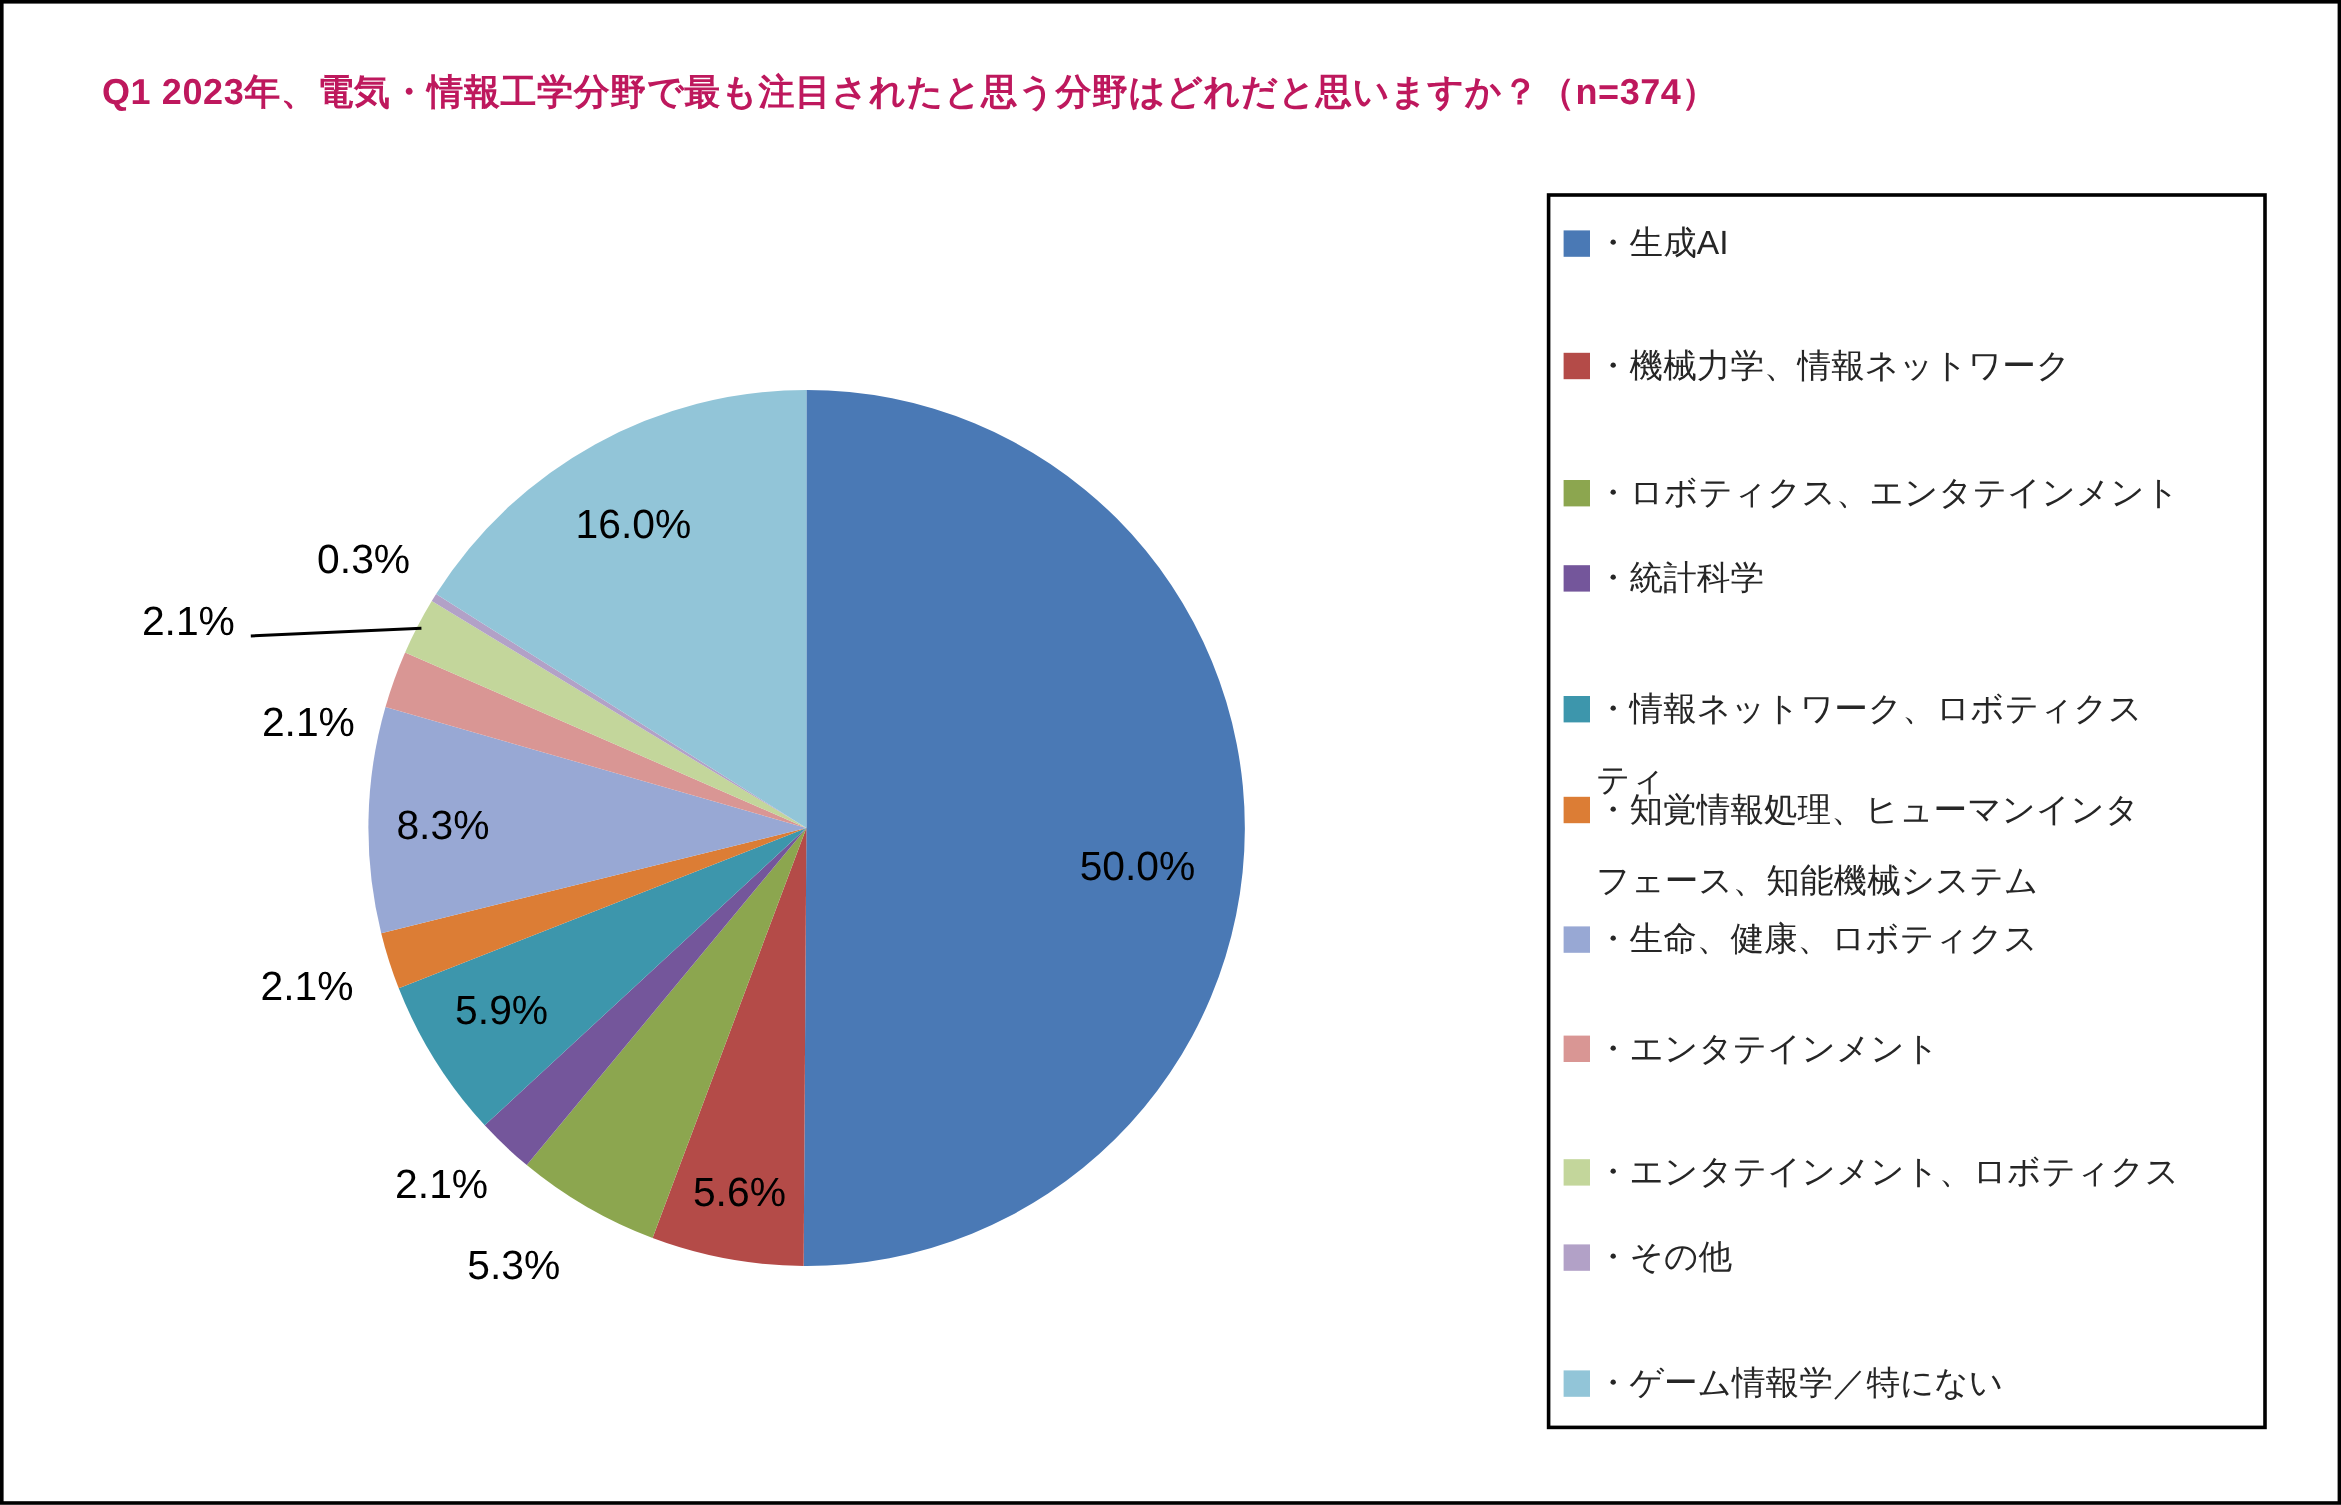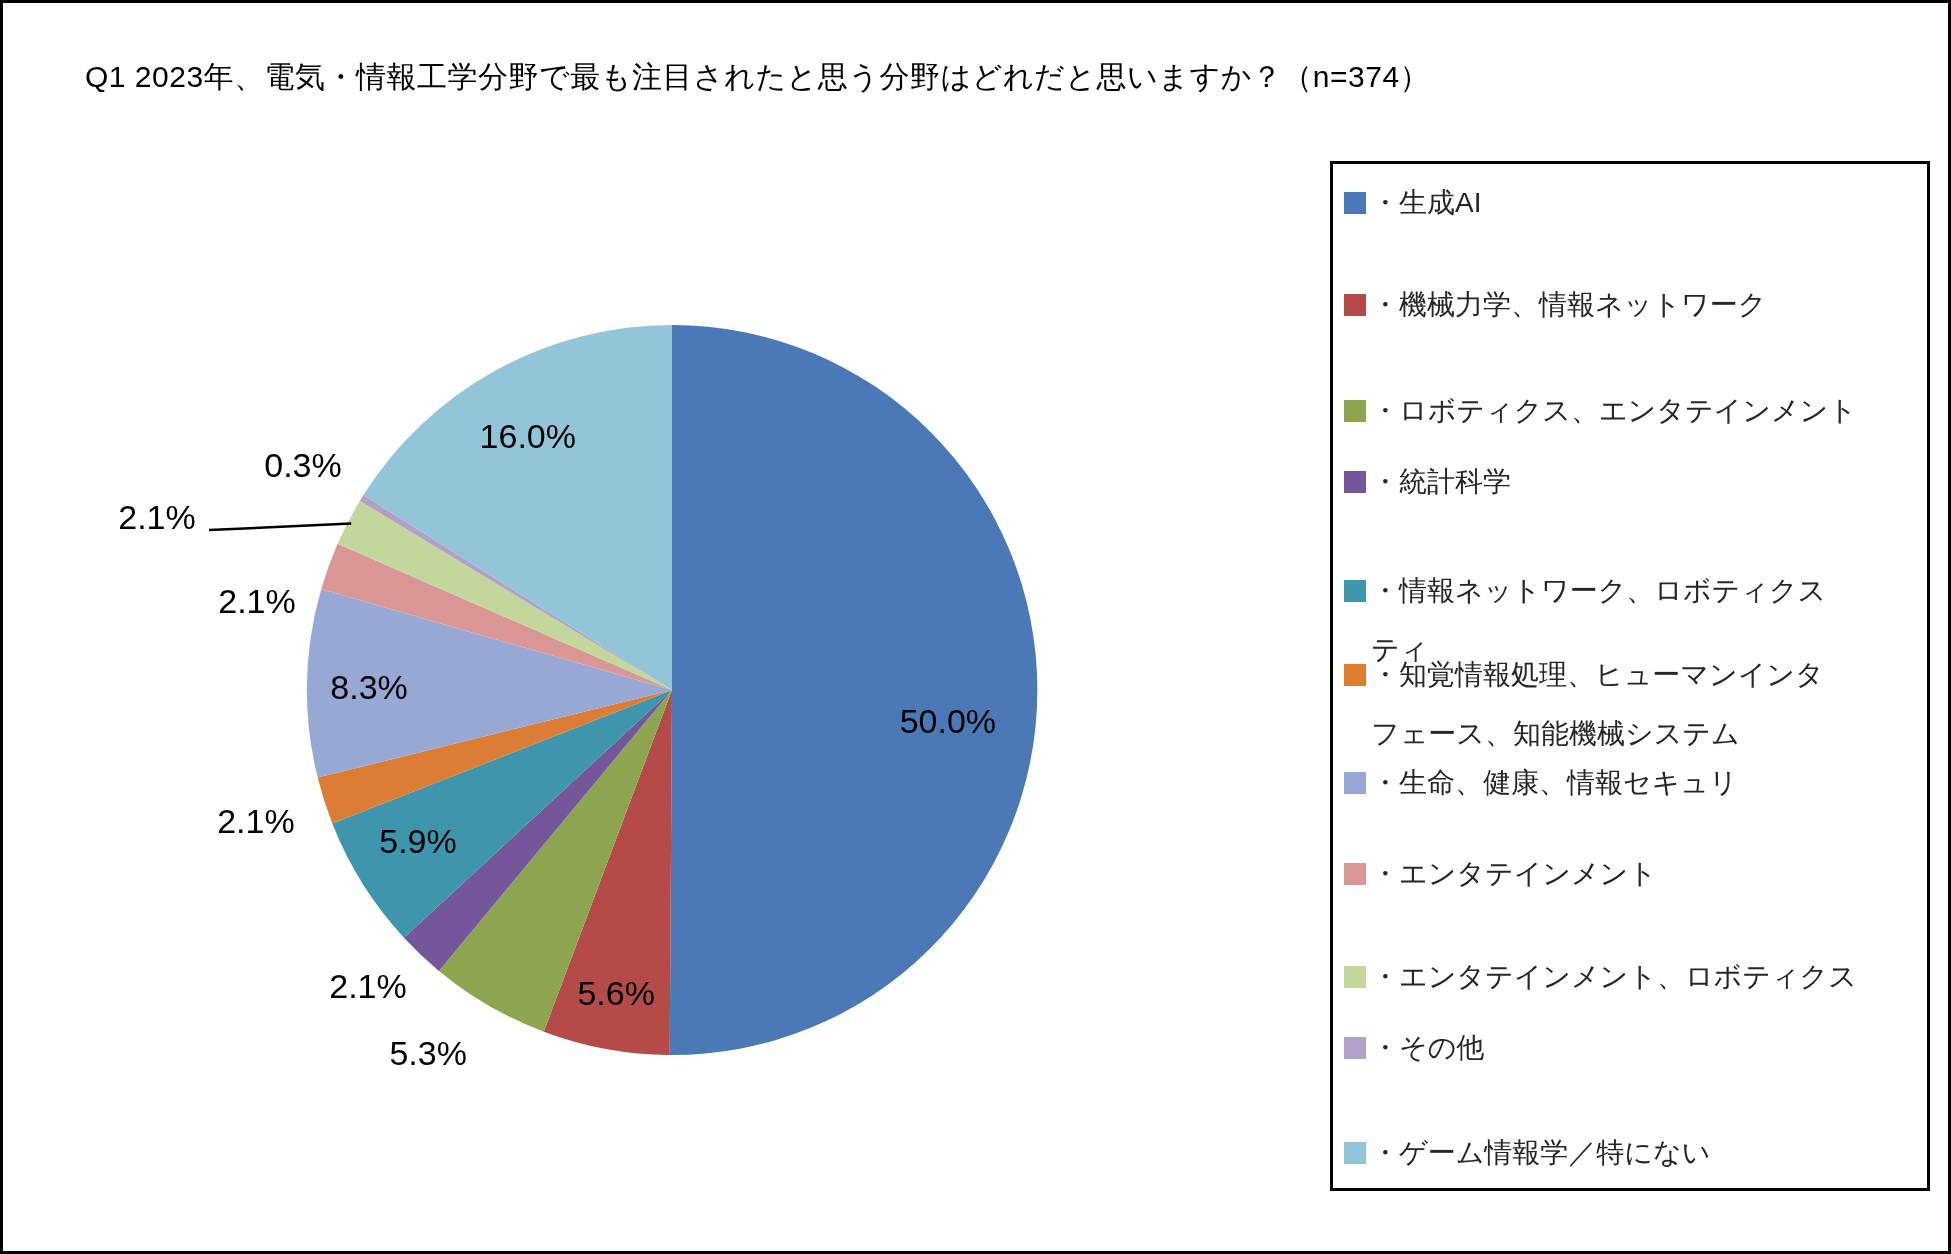--- a/index.html
+++ b/index.html
@@ -17,38 +17,39 @@
     width: 1945px;
     height: 1248px;
     border: 3px solid #000000;
     background: #ffffff;
   }
   .chart-title {
     position: absolute;
     left: 82px;
     top: 54px;
     font-size: 30px;
-    color: #000000;
+    color: #be185d;
     white-space: nowrap;
     letter-spacing: 0.5px;
+    font-weight: bold;
   }
   .pie-svg {
     position: absolute;
     left: 0; top: 0;
     width: 1951px;
     height: 1254px;
   }
   .pie-svg text {
     font-family: "Liberation Sans", "DejaVu Sans", sans-serif;
     font-size: 34px;
     fill: #000000;
   }
   .legend-box {
     position: absolute;
-    left: 1327px;
+    left: 1286px;
     top: 158px;
     width: 594px;
     height: 1024px;
     border: 3px solid #000000;
     background: #ffffff;
   }
   .legend-row {
     position: absolute;
     left: 0;
     width: 588px;
@@ -132,21 +133,21 @@
   </div>
 
   <div class="legend-row" style="top: 481px;">
     <span class="legend-swatch" style="background: rgb(220, 125, 53);"></span>
     <span class="legend-text">・知覚情報処理、ヒューマンインタ
 フェース、知能機械システム</span>
   </div>
 
   <div class="legend-row" style="top: 589px;">
     <span class="legend-swatch" style="background: rgb(152, 168, 212);"></span>
-    <span class="legend-text">・生命、健康、情報セキュリ</span>
+    <span class="legend-text">・生命、健康、ロボティクス</span>
   </div>
 
   <div class="legend-row" style="top: 680px;">
     <span class="legend-swatch" style="background: rgb(217, 150, 148);"></span>
     <span class="legend-text">・エンタテインメント</span>
   </div>
 
   <div class="legend-row" style="top: 783px;">
     <span class="legend-swatch" style="background: rgb(195, 214, 155);"></span>
     <span class="legend-text">・エンタテインメント、ロボティクス</span>

